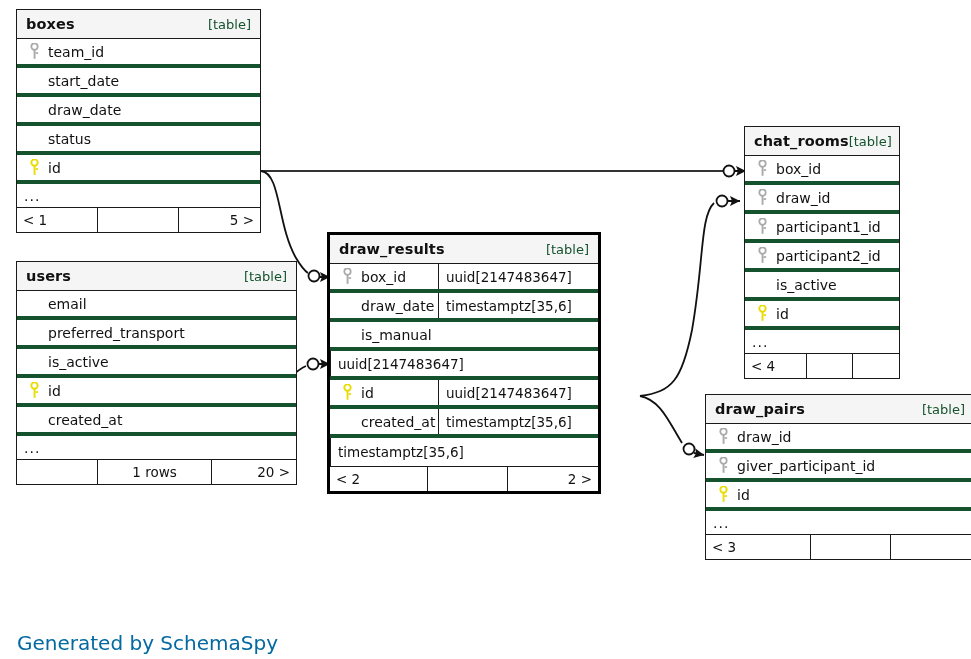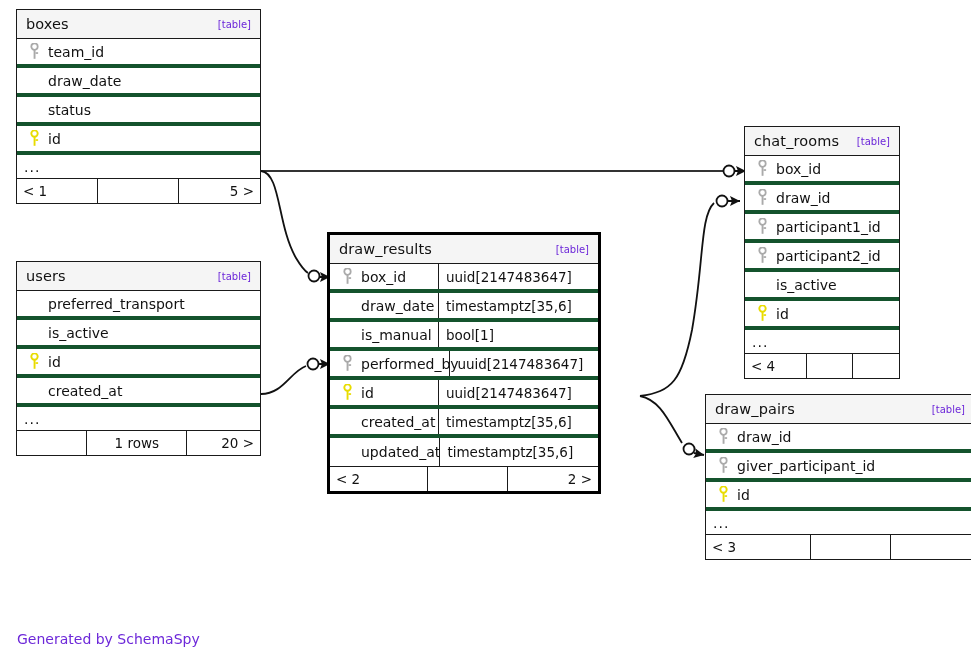--- a/index.html
+++ b/index.html
@@ -11,22 +11,22 @@
   svg.links{position:absolute;left:0;top:0;width:971px;height:659px;
             pointer-events:none;z-index:1;}
 
   .table{position:absolute;background:#ffffff;border:1px solid #1a1a1a;
          box-sizing:border-box;z-index:2;}
   .table.focus{border:3px solid #000000;}
 
   .thead{background:#f5f5f5;border-bottom:1px solid #1a1a1a;
          display:flex;align-items:center;justify-content:space-between;
          padding:0 9px;height:29px;box-sizing:border-box;}
-  .tname{font-weight:normal;font-size:14.5px;color:#111;letter-spacing:.1px;}
-  .ttag{font-size:10px;color:#6d28d9;}
+  .tname{font-weight:bold;font-size:14.5px;color:#111;letter-spacing:.1px;}
+  .ttag{font-size:13px;color:#14532d;}
 
   .row{display:flex;align-items:center;height:29px;box-sizing:border-box;
        border-bottom:4px solid #14532d;}
   .row:last-child{border-bottom:none;}
   .cellname{display:flex;align-items:center;height:100%;box-sizing:border-box;
             padding-left:7px;flex:1 1 auto;min-width:0;}
   .celltype{height:100%;box-sizing:border-box;display:flex;align-items:center;
             padding-left:7px;border-left:1px solid #1a1a1a;
             font-size:13.5px;color:#111;white-space:nowrap;}
   .colname{font-size:14px;color:#111;white-space:nowrap;}
@@ -40,21 +40,21 @@
 
   .foot{display:flex;height:24px;box-sizing:border-box;}
   .fcell{box-sizing:border-box;display:flex;align-items:center;
          font-size:13.5px;color:#111;padding:0 6px;height:100%;
          border-right:1px solid #1a1a1a;}
   .fcell:last-child{border-right:none;}
   .fleft{justify-content:flex-start;}
   .fmid{justify-content:center;}
   .fright{justify-content:flex-end;}
 
-  .caption{position:absolute;font-size:14px;color:#6d28d9;z-index:3;text-align:center;}
+  .caption{position:absolute;font-size:20px;color:#0369a1;z-index:3;text-align:center;}
 </style>
 </head>
 <body>
 
 <div class="canvas">
 
   <svg class="links" viewBox="0 0 971 659" xmlns="http://www.w3.org/2000/svg">
     <defs>
       <marker id="crow" markerWidth="12" markerHeight="12" refX="11" refY="6" orient="auto" markerUnits="userSpaceOnUse">
         <path d="M 11,6 L 1,1 L 3,6 L 1,11 Z" fill="#111111"></path>
@@ -105,20 +105,26 @@
               <rect x="3.6" y="6.4" width="1.9" height="9.4" fill="#aaaaaa"></rect>
               <rect x="5.5" y="9.2" width="2.6" height="1.7" fill="#aaaaaa"></rect>
             </svg>
         </span>
         <span class="colname">team_id</span>
       </span>
     </div>
     <div class="row">
       <span class="cellname">
         <span class="keyslot"></span>
+        <span class="colname">start_date</span>
+      </span>
+    </div>
+    <div class="row">
+      <span class="cellname">
+        <span class="keyslot"></span>
         <span class="colname">draw_date</span>
       </span>
     </div>
     <div class="row">
       <span class="cellname">
         <span class="keyslot"></span>
         <span class="colname">status</span>
       </span>
     </div>
     <div class="row">
@@ -134,24 +140,30 @@
       </span>
     </div>
     <div class="dots">...</div>
     <div class="foot">
       <div class="fcell fleft" style="width:33.4%">&lt; 1</div>
       <div class="fcell fmid" style="width:33.3%"></div>
       <div class="fcell fright" style="width:33.3%">5 &gt;</div>
     </div>
   </div>
 
-  <div class="table" style="left:16px;top:261px;width:245px;">
+  <div class="table" style="left:16px;top:261px;width:281px;">
     <div class="thead">
       <span class="tname">users</span>
       <span class="ttag">[table]</span>
+    </div>
+    <div class="row">
+      <span class="cellname">
+        <span class="keyslot"></span>
+        <span class="colname">email</span>
+      </span>
     </div>
     <div class="row">
       <span class="cellname">
         <span class="keyslot"></span>
         <span class="colname">preferred_transport</span>
       </span>
     </div>
     <div class="row">
       <span class="cellname">
         <span class="keyslot"></span>
@@ -207,33 +219,22 @@
         <span class="keyslot"></span>
         <span class="colname">draw_date</span>
       </span>
       <span class="celltype" style="width:160px">timestamptz[35,6]</span>
     </div>
     <div class="row">
       <span class="cellname">
         <span class="keyslot"></span>
         <span class="colname">is_manual</span>
       </span>
-      <span class="celltype" style="width:160px">bool[1]</span>
-    </div>
-    <div class="row">
-      <span class="cellname">
-        <span class="keyslot">
-          <svg width="9" height="17" viewBox="0 0 9 17">
-              <circle cx="4.5" cy="3.6" r="3.2" fill="none" stroke="#aaaaaa" stroke-width="1.8"></circle>
-              <rect x="3.6" y="6.4" width="1.9" height="9.4" fill="#aaaaaa"></rect>
-              <rect x="5.5" y="9.2" width="2.6" height="1.7" fill="#aaaaaa"></rect>
-            </svg>
-        </span>
-        <span class="colname">performed_by</span>
-      </span>
+    </div>
+    <div class="row">
       <span class="celltype" style="width:160px">uuid[2147483647]</span>
     </div>
     <div class="row">
       <span class="cellname">
         <span class="keyslot">
           <svg width="9" height="17" viewBox="0 0 9 17">
               <circle cx="4.5" cy="3.6" r="3.2" fill="none" stroke="#e8dc00" stroke-width="1.9"></circle>
               <rect x="3.6" y="6.4" width="1.9" height="9.4" fill="#e8dc00"></rect>
               <rect x="5.5" y="9.2" width="2.6" height="1.7" fill="#e8dc00"></rect>
             </svg>
@@ -243,24 +244,20 @@
       <span class="celltype" style="width:160px">uuid[2147483647]</span>
     </div>
     <div class="row">
       <span class="cellname">
         <span class="keyslot"></span>
         <span class="colname">created_at</span>
       </span>
       <span class="celltype" style="width:160px">timestamptz[35,6]</span>
     </div>
     <div class="row" style="border-bottom:1px solid #1a1a1a;">
-      <span class="cellname">
-        <span class="keyslot"></span>
-        <span class="colname">updated_at</span>
-      </span>
       <span class="celltype" style="width:160px">timestamptz[35,6]</span>
     </div>
     <div class="foot">
       <div class="fcell fleft" style="width:36.5%">&lt; 2</div>
       <div class="fcell fmid" style="width:30%"></div>
       <div class="fcell fright" style="width:33.5%">2 &gt;</div>
     </div>
   </div>
 
   <div class="table" style="left:744px;top:126px;width:156px;">

